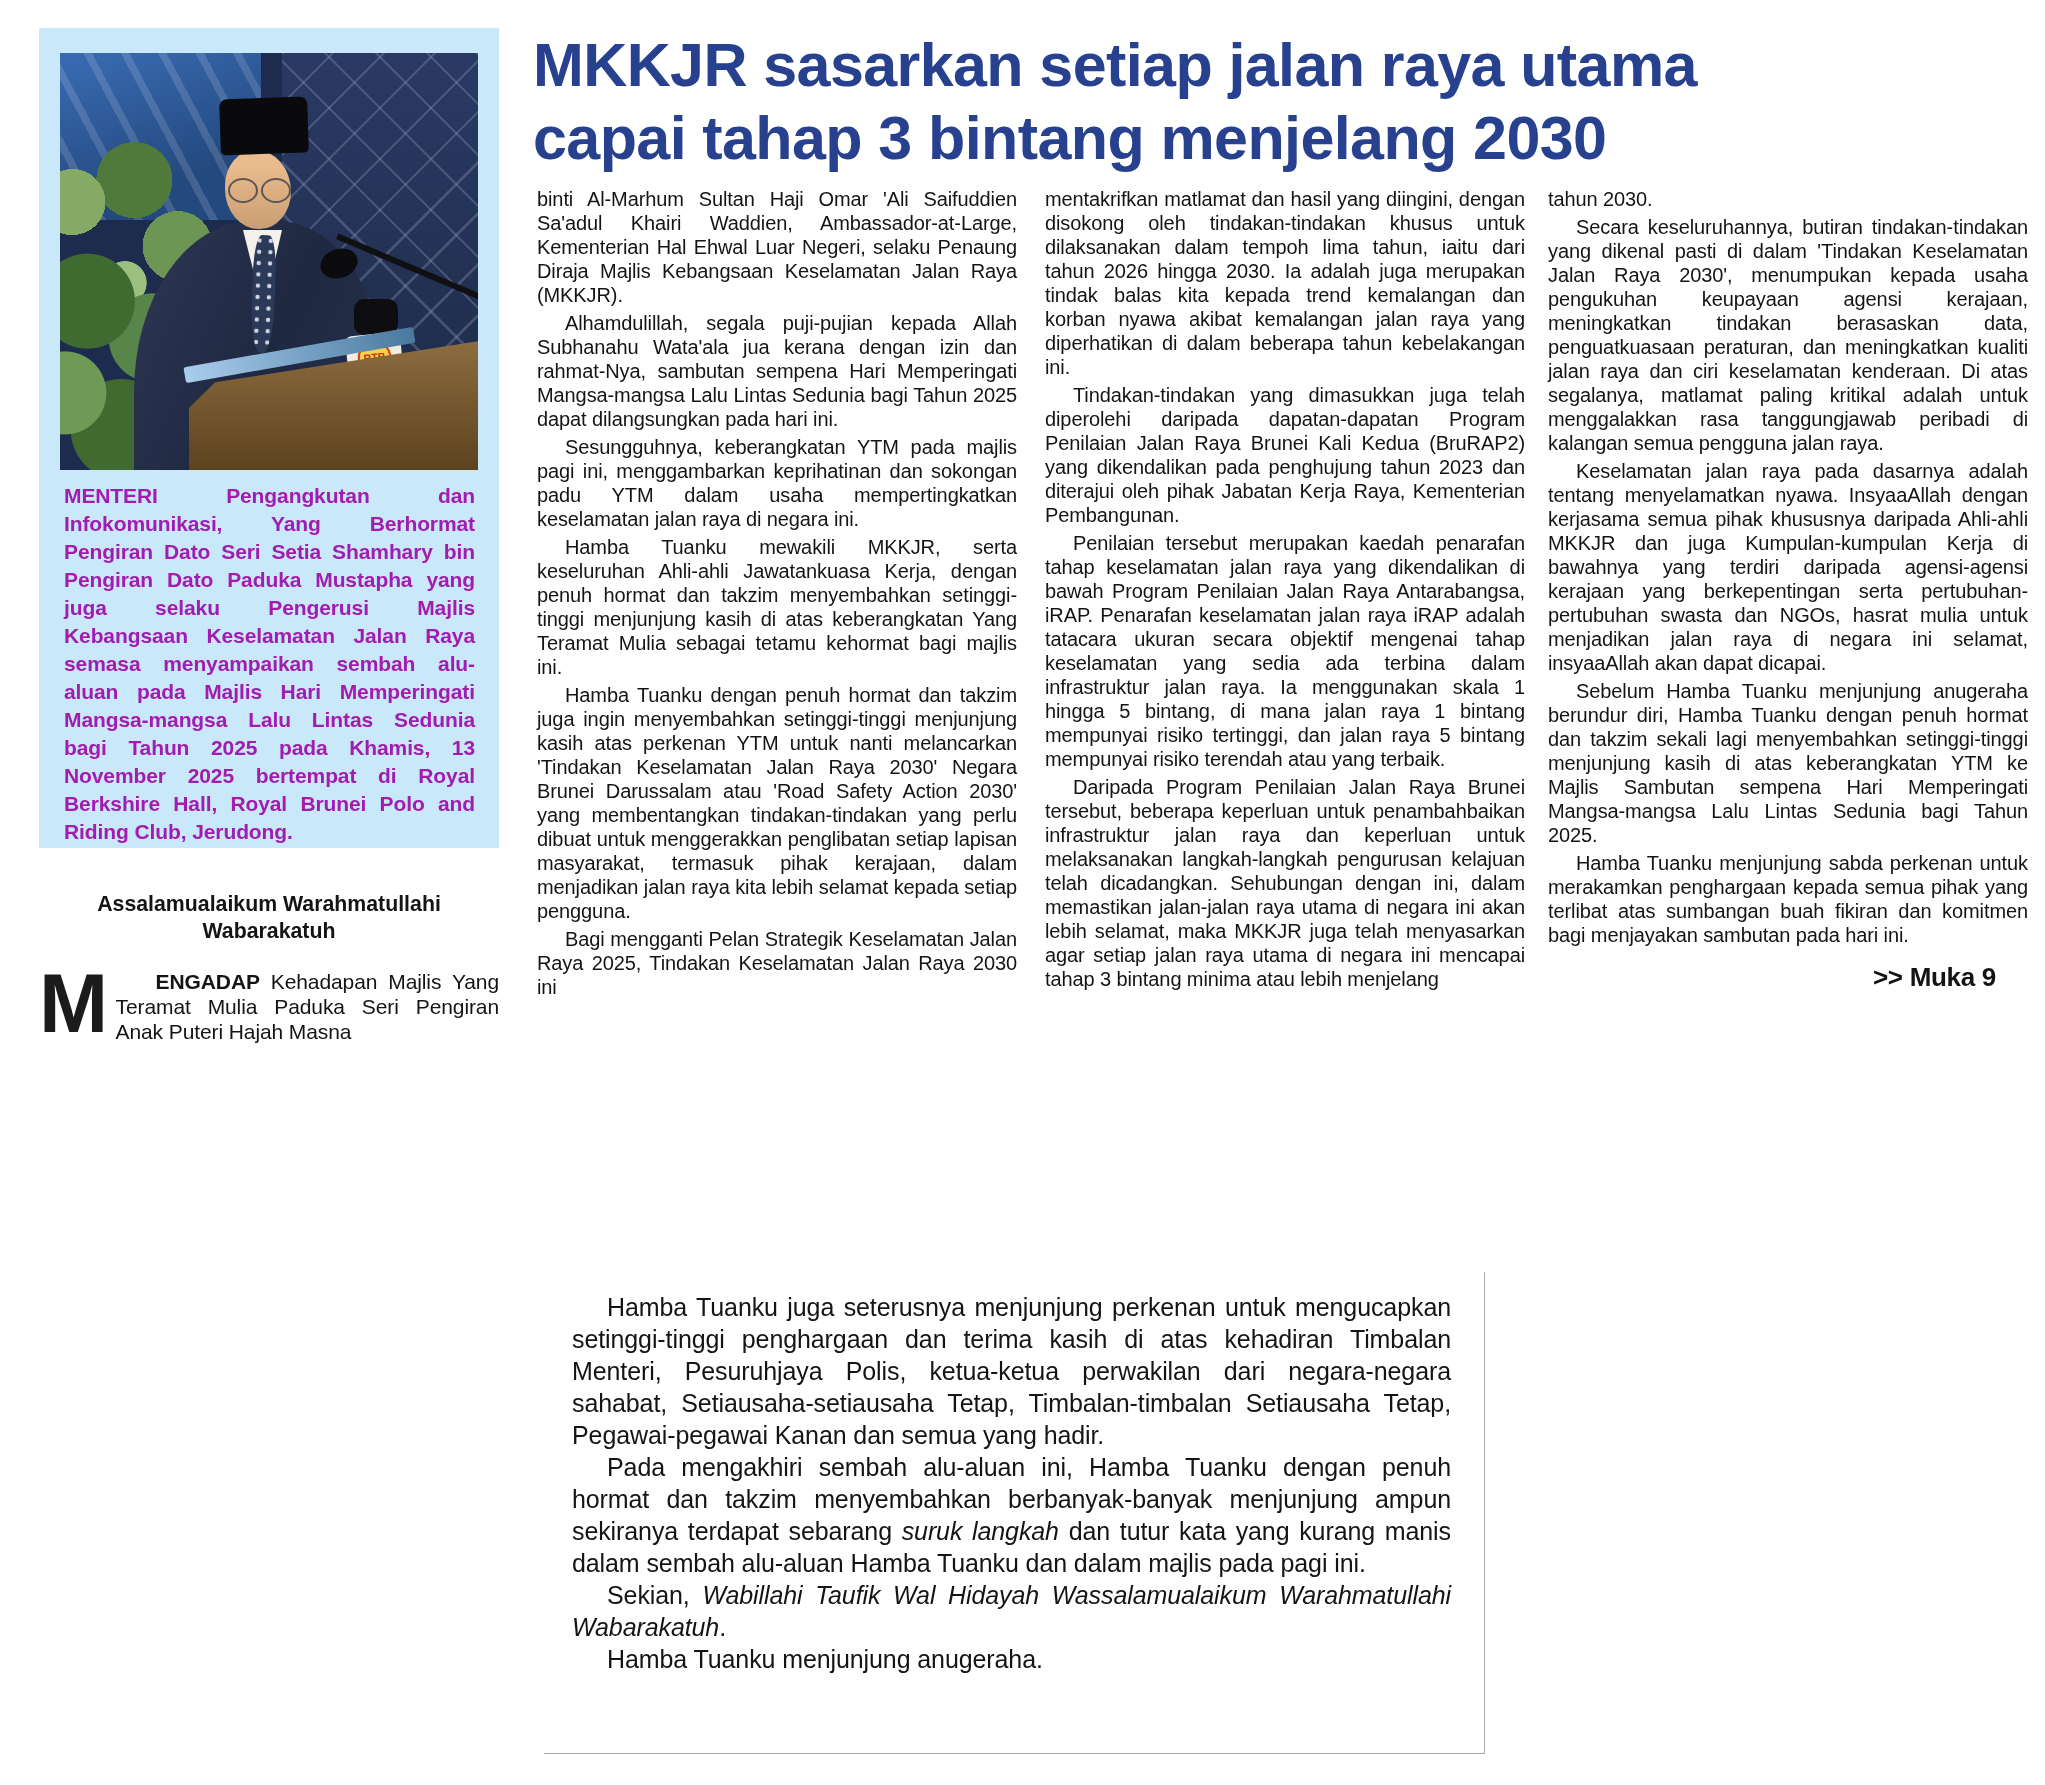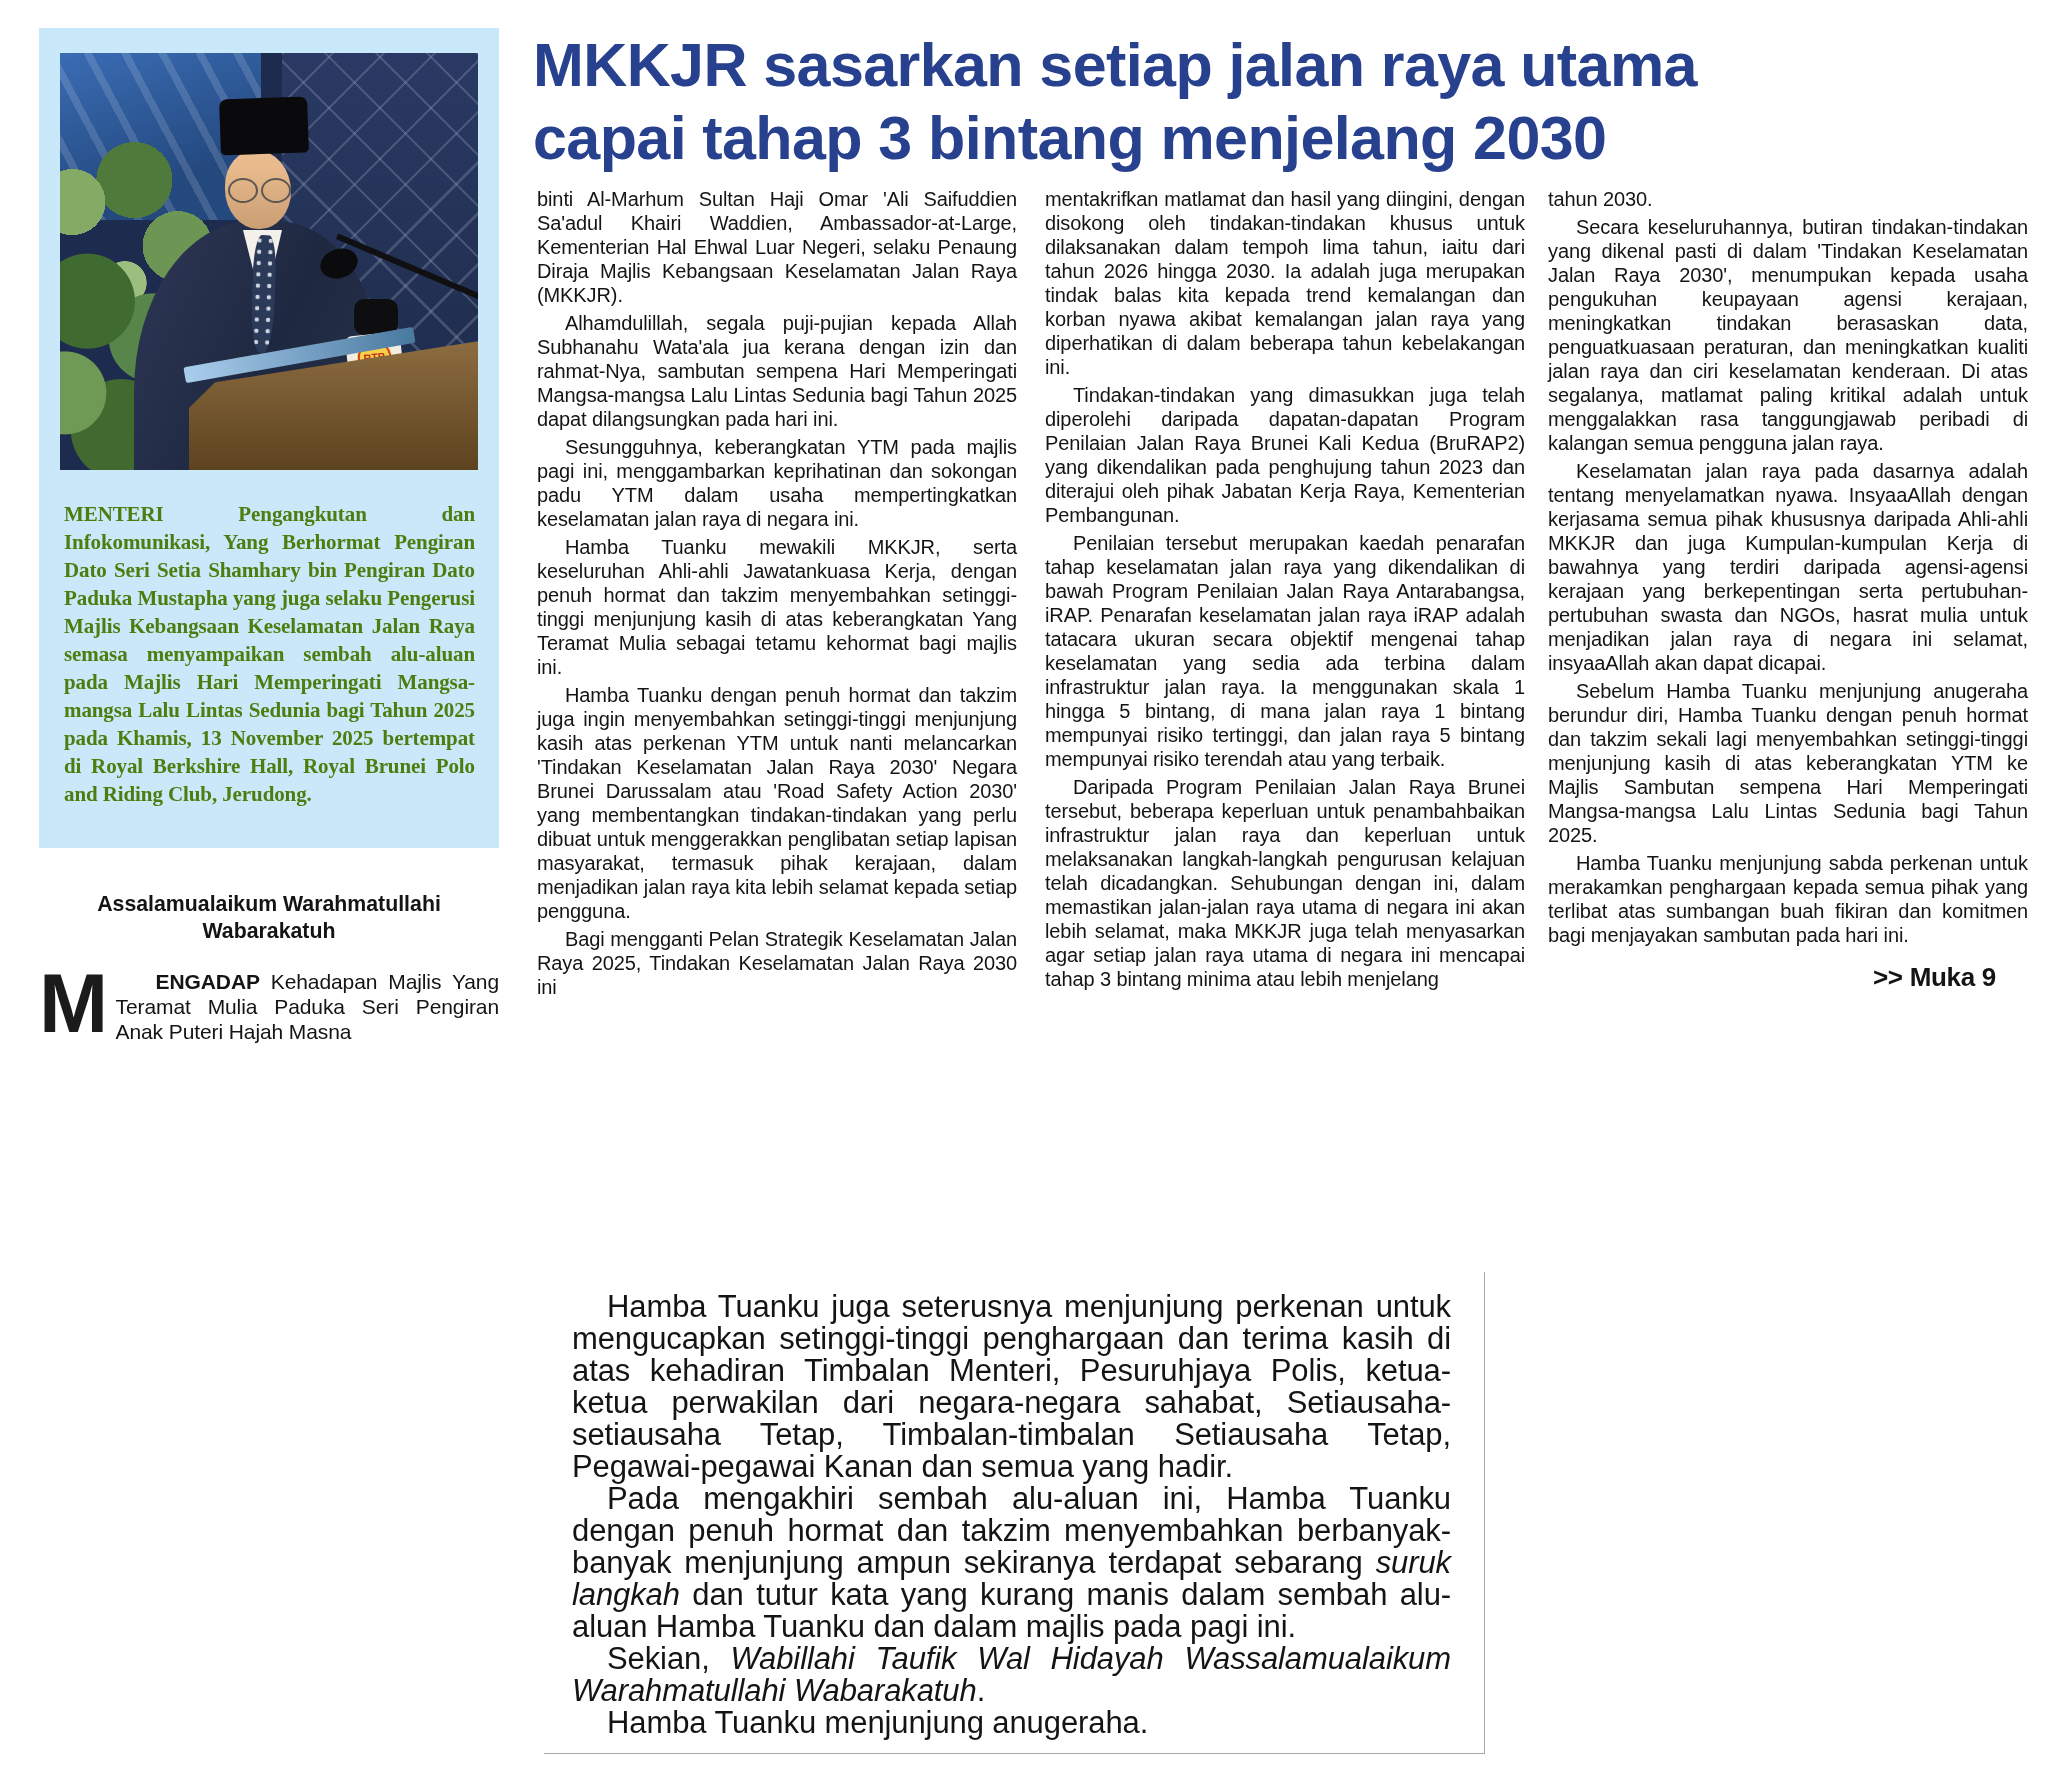--- a/index.html
+++ b/index.html
@@ -100,24 +100,23 @@
     background:#f1ede2; border-radius:6.3px; transform:rotate(-6deg);
     display:flex; align-items:center; justify-content:center;
   }
   .ph-mic2-badge {
     width:35px; height:35px; border-radius:50%;
     background:radial-gradient(circle,#f8d14a 58%,#d8402a 60% 66%,#f8d14a 68%);
     display:flex; align-items:center; justify-content:center;
     font-size:10.7px; font-weight:bold; color:#c22a1c; letter-spacing:0;
   }
   .caption {
-    position:absolute; left:25px; right:24px; top:472px;
-    font-weight:bold; font-size:21px; line-height:28px; text-align:justify; color:#4d7c0f;
+    position:absolute; left:25px; right:24px; top:454px;
+    font-weight:bold; font-size:21px; line-height:28px; text-align:justify; color:#a21caf;
     letter-spacing:-0.1px;
-    font-family:Liberation Serif, serif;
   }
 
   
   .left-lower { position:absolute; left:39px; top:866px; width:460px; }
   .invocation { text-align:center; font-weight:bold; font-size:21.3px; line-height:27px; letter-spacing:-0.1px; }
   .invocation div { white-space:nowrap; }
   .spacer-a { height:25px; }
   .salutation { text-align:center; font-weight:bold; font-size:21.3px; line-height:27px; }
   .spacer-b { height:24px; }
   .opening { font-size:21px; line-height:25px; text-align:justify; letter-spacing:-0.1px; }
@@ -132,21 +131,21 @@
   .col-1 { left:533px; } .col-2 { left:1041px; } .col-3 { left:1544px; }
   .col p { margin:4px; }
   .col p.indent { text-indent:28px; }
   .muka { text-align:right; font-weight:bold; font-size:26px; margin-top:17.6px; padding-right:36px; letter-spacing:-0.3px; }
 
   
   .bottom-box {
     position:absolute; left:544px; top:1272px; width:941px; height:482px;
     border-right:1.9px solid #aaaaaa; border-bottom:1.9px solid #aaaaaa;
     box-sizing:border-box; padding:19px 33px 0 28px; overflow:hidden;
-    font-size:31px; line-height:32px; text-align:justify; letter-spacing:-0.1px;
+    font-size:25px; line-height:32px; text-align:justify; letter-spacing:-0.1px;
   }
   .bottom-box p { margin:0; text-indent:35px; }
 </style>
 </head>
 <body>
 
 <div class="page">
 
   <div class="headline" style="color: rgb(39, 65, 143);">
     <div>MKKJR sasarkan setiap jalan raya utama</div>

